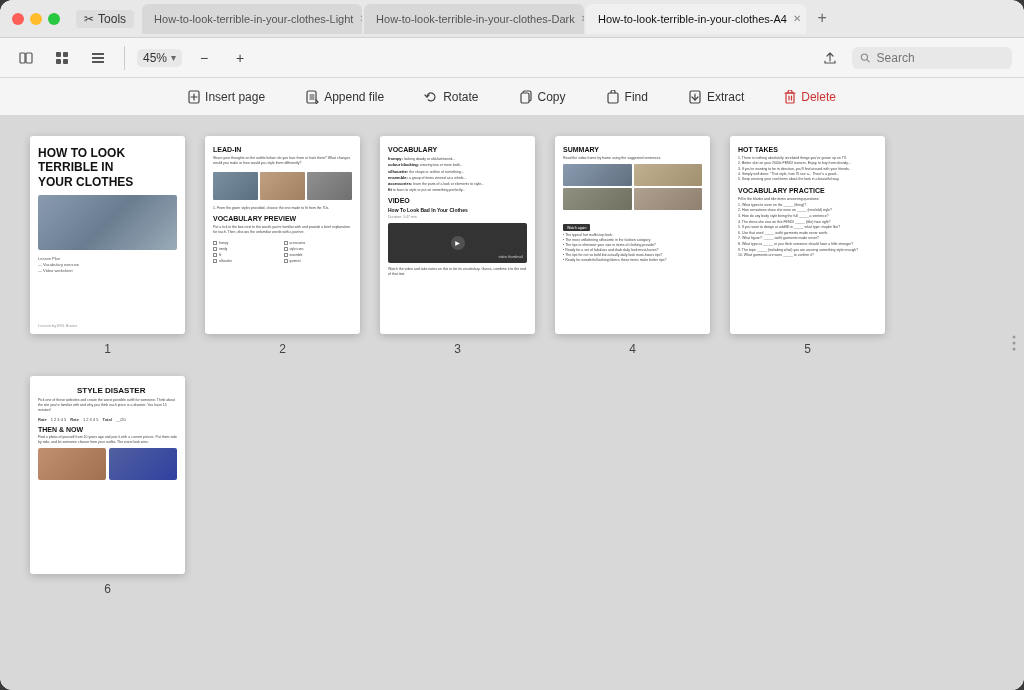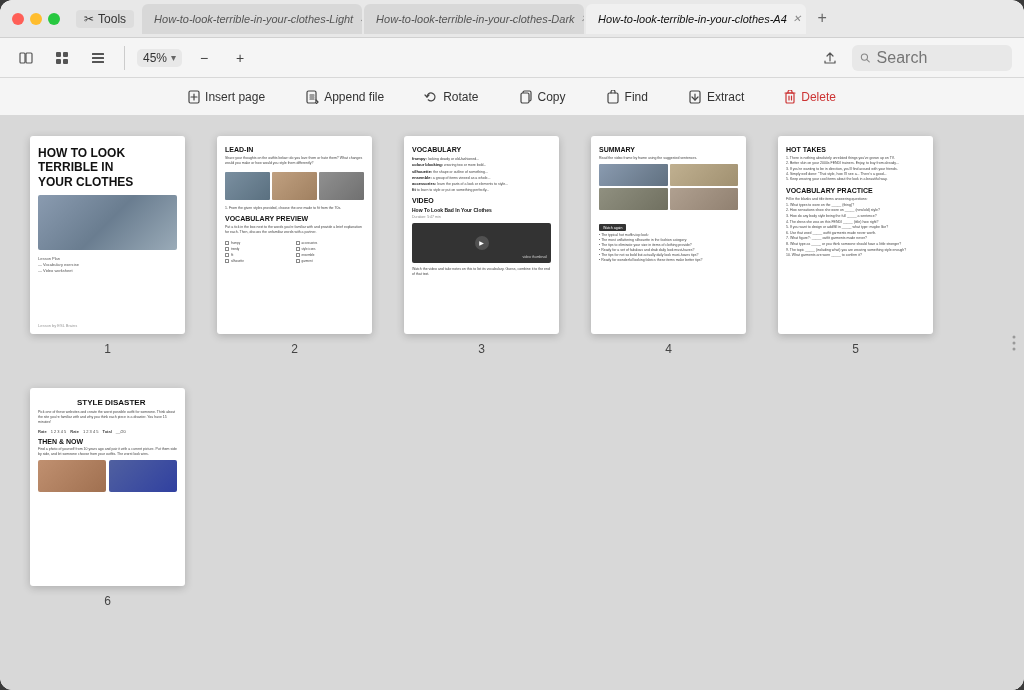--- a/index.html
+++ b/index.html
@@ -72,21 +72,20 @@
       height: 30px;
       border-radius: 6px 6px 0 0;
       font-size: 11px;
       color: #555;
       background: #d8d8d8;
       cursor: pointer;
       white-space: nowrap;
       overflow: hidden;
       text-overflow: ellipsis;
       max-width: 220px;
-      font-style: italic;
     }
 
     .tab.active {
       background: #f0f0f0;
       color: #111;
       font-weight: 500;
     }
 
     .tab-close {
       margin-left: 6px;
@@ -156,21 +155,21 @@
       align-items: center;
       background: #e8e8e8;
       border-radius: 6px;
       padding: 4px 8px;
       gap: 6px;
       width: 160px;
     }
     .search-box input {
       border: none;
       background: transparent;
-      font-size: 16px;
+      font-size: 12px;
       color: #333;
       outline: none;
       width: 100%;
     }
 
     
     .actionbar {
       background: #f5f5f5;
       height: 38px;
       display: flex;
@@ -200,21 +199,21 @@
       flex: 1;
       background: #d8d8d8;
       overflow: auto;
       padding: 20px 30px;
     }
 
     
     .pages-grid {
       display: flex;
       flex-wrap: wrap;
-      gap: 32px;
+      gap: 20px;
     }
 
     .page-item {
       display: flex;
       flex-direction: column;
       align-items: center;
       gap: 8px;
       cursor: pointer;
     }
 

